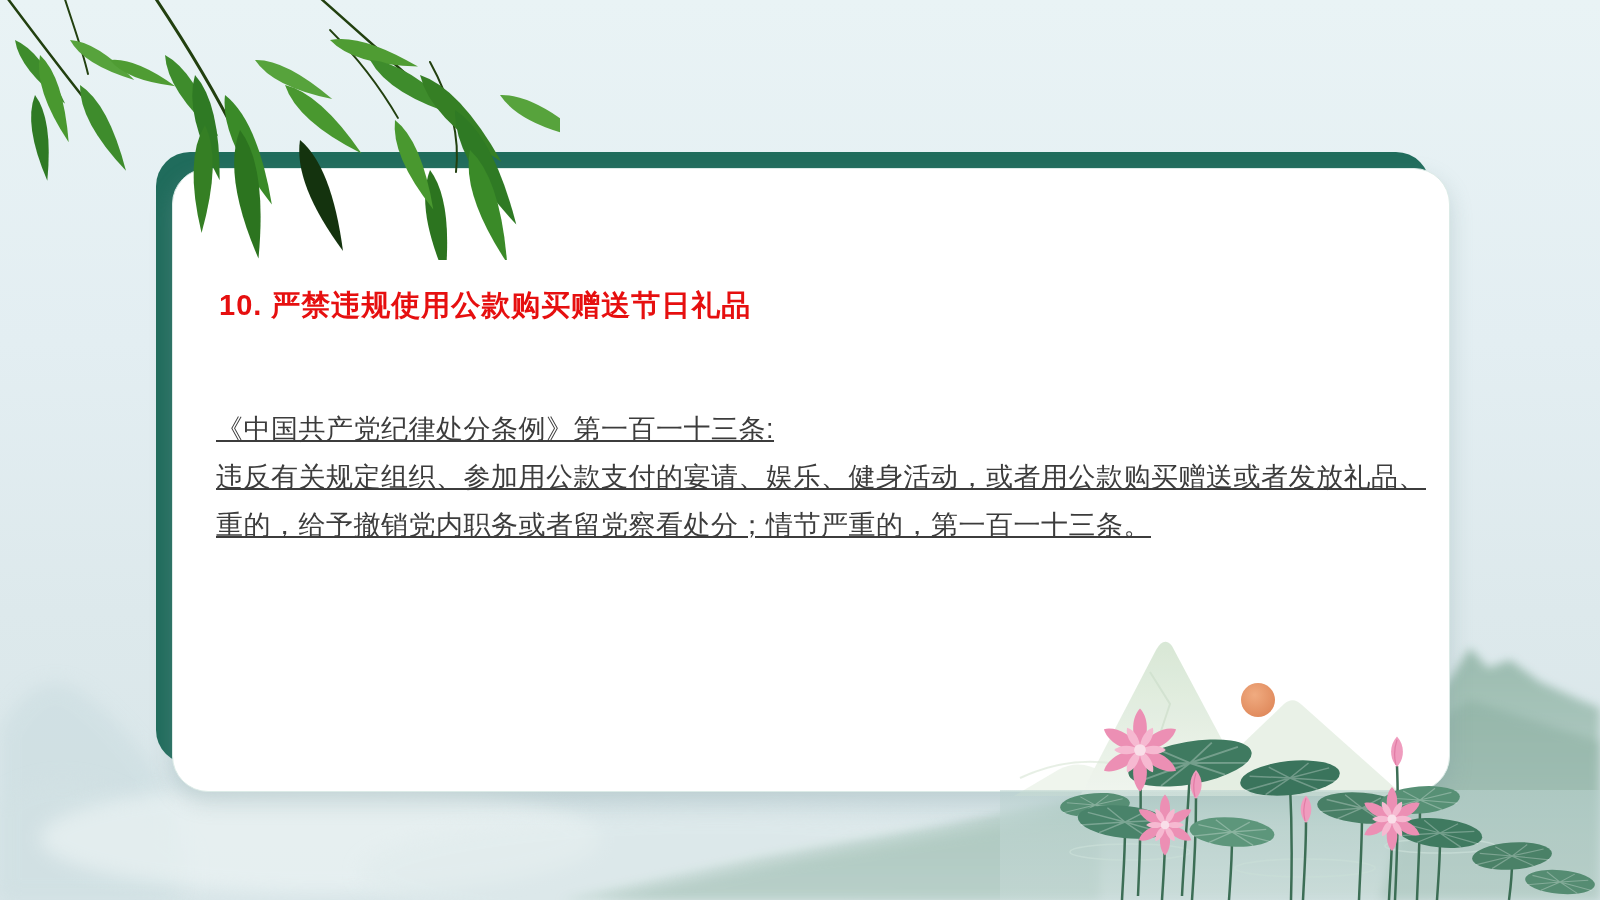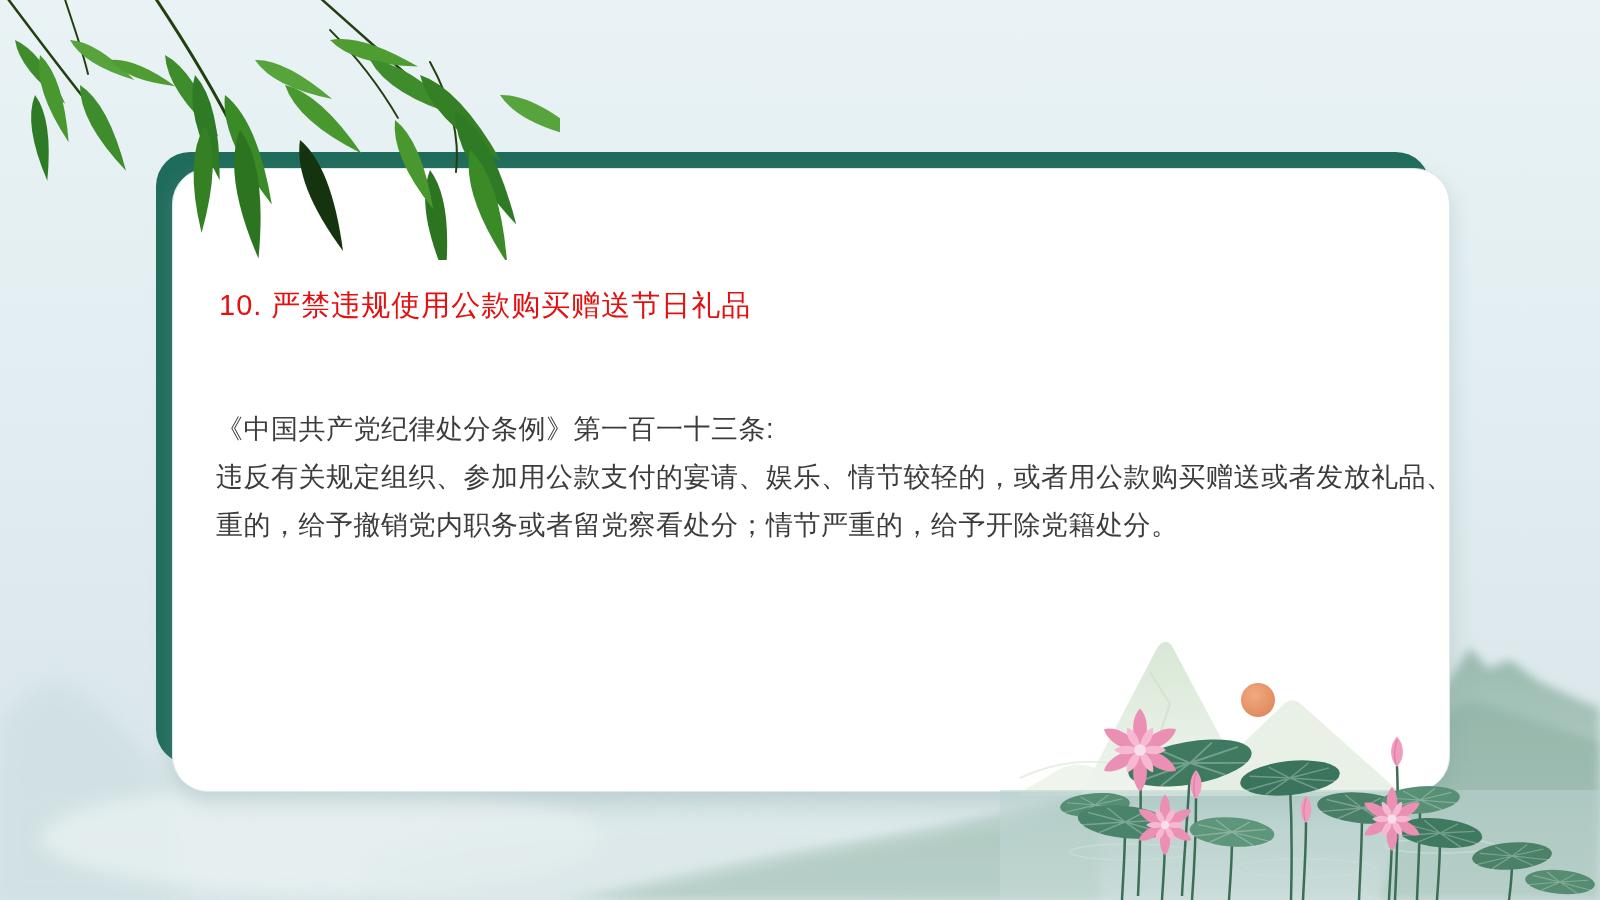--- a/index.html
+++ b/index.html
@@ -16,25 +16,25 @@
   }
   .card{
     position:absolute;left:172px;top:168px;width:1276px;height:622px;
     background:#ffffff;border-radius:36px;z-index:3;
     border:1px solid #dcebe7;
     box-shadow:0 10px 22px rgba(125,156,160,0.32);
   }
   .slide-title{
     position:absolute;left:46px;top:118px;
     font-size:29px;line-height:36px;color:#e60f0f;
-    letter-spacing:1px;white-space:nowrap;font-weight:400;
+    letter-spacing:1px;white-space:nowrap;font-weight:700;
   }
   .slide-body{
     position:absolute;left:43px;top:236px;width:1200px;
-    font-size:27px;color:#3c3c3c;letter-spacing:0.5px;
+    font-size:27px;color:#3c3c3c;letter-spacing:0.5px;text-decoration:underline;
   }
   .body-line{height:48px;line-height:48px;white-space:nowrap;}
   #pond-scene{left:1000px;top:600px;z-index:4;}
   #bamboo-scene{left:0;top:0;z-index:5;}
 </style>
 </head>
 <body>
 
 <svg id="bg-scene" class="layer" width="1600" height="900" viewBox="0 0 1600 900">
   <defs>
@@ -65,22 +65,22 @@
     <path d="M600,900 L800,862 L1000,828 L1100,806 L1100,900 Z" fill="#9dbdb1" opacity="0.35" filter="url(#soft)"></path>
   </g>
 </svg>
 
 <div class="frame"></div>
 
 <div class="card">
   <div class="slide-title">10. 严禁违规使用公款购买赠送节日礼品</div>
   <div class="slide-body">
     <div class="body-line">《中国共产党纪律处分条例》第一百一十三条:</div>
-    <div class="body-line">违反有关规定组织、参加用公款支付的宴请、娱乐、情节较轻的，或者用公款购买赠送或者发放礼品、</div>
-    <div class="body-line">重的，给予撤销党内职务或者留党察看处分；情节严重的，给予开除党籍处分。</div>
+    <div class="body-line">违反有关规定组织、参加用公款支付的宴请、娱乐、健身活动，或者用公款购买赠送或者发放礼品、</div>
+    <div class="body-line">重的，给予撤销党内职务或者留党察看处分；情节严重的，第一百一十三条。</div>
   </div>
 </div>
 
 <svg id="pond-scene" class="layer" width="600" height="300" viewBox="0 0 600 300">
   <defs>
     <radialGradient id="gSun" cx="0.4" cy="0.35" r="0.8">
       <stop offset="0" stop-color="#f0ab80"></stop>
       <stop offset="1" stop-color="#dd8456"></stop>
     </radialGradient>
     <linearGradient id="gMtn" x1="0" y1="0" x2="0" y2="1">

